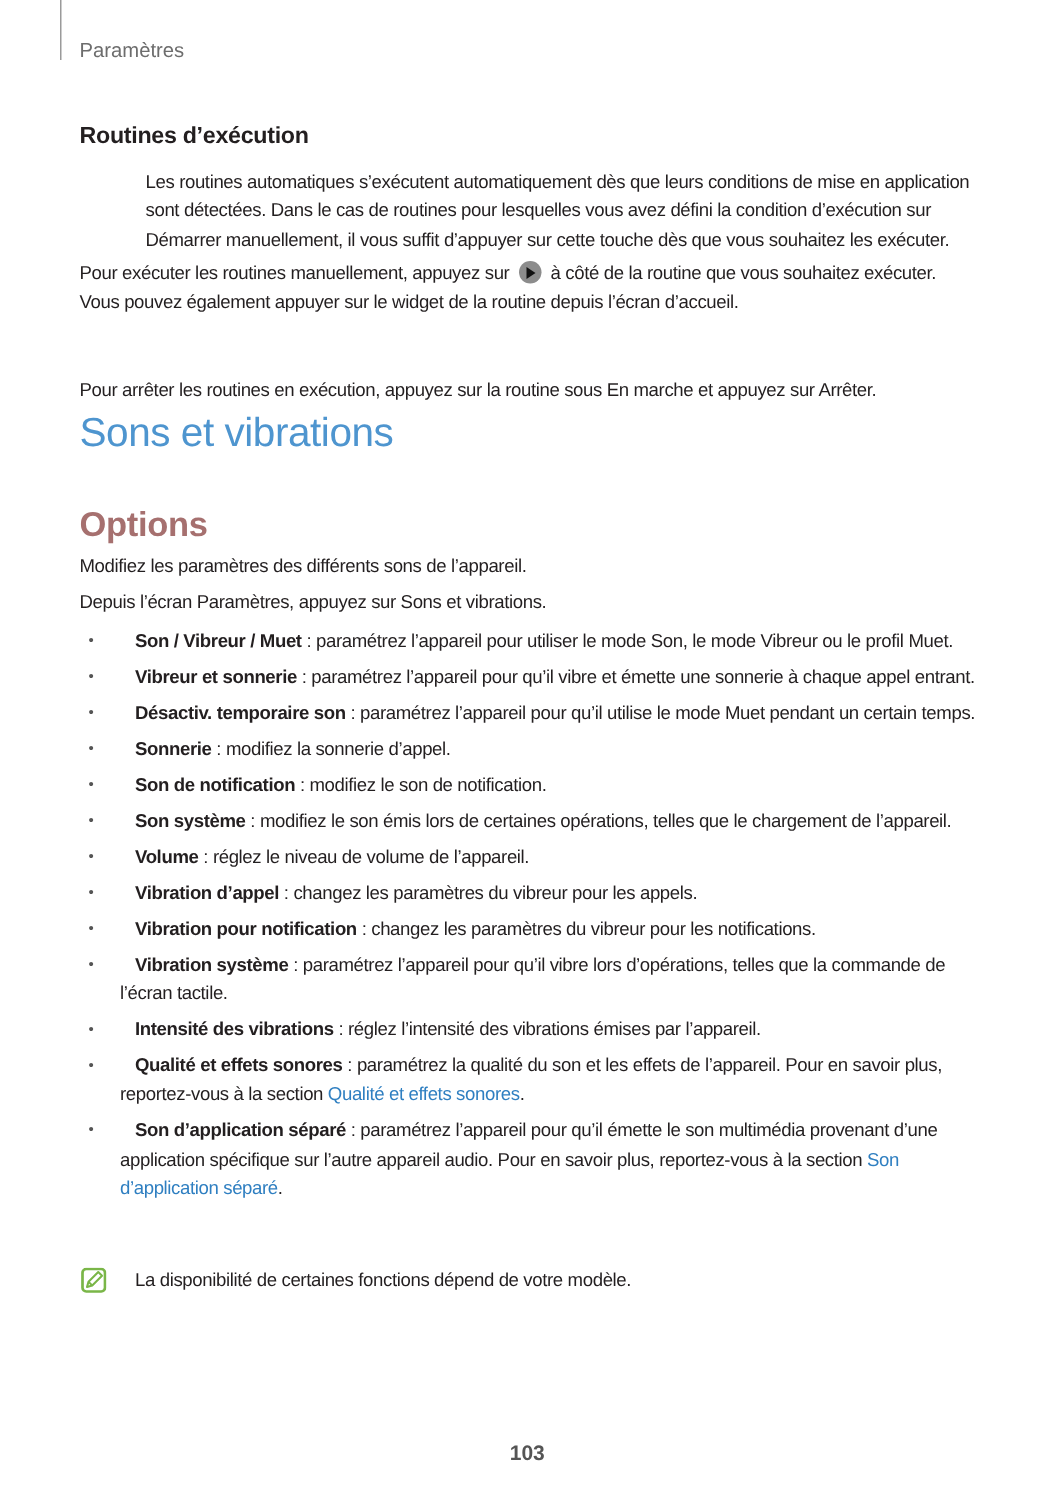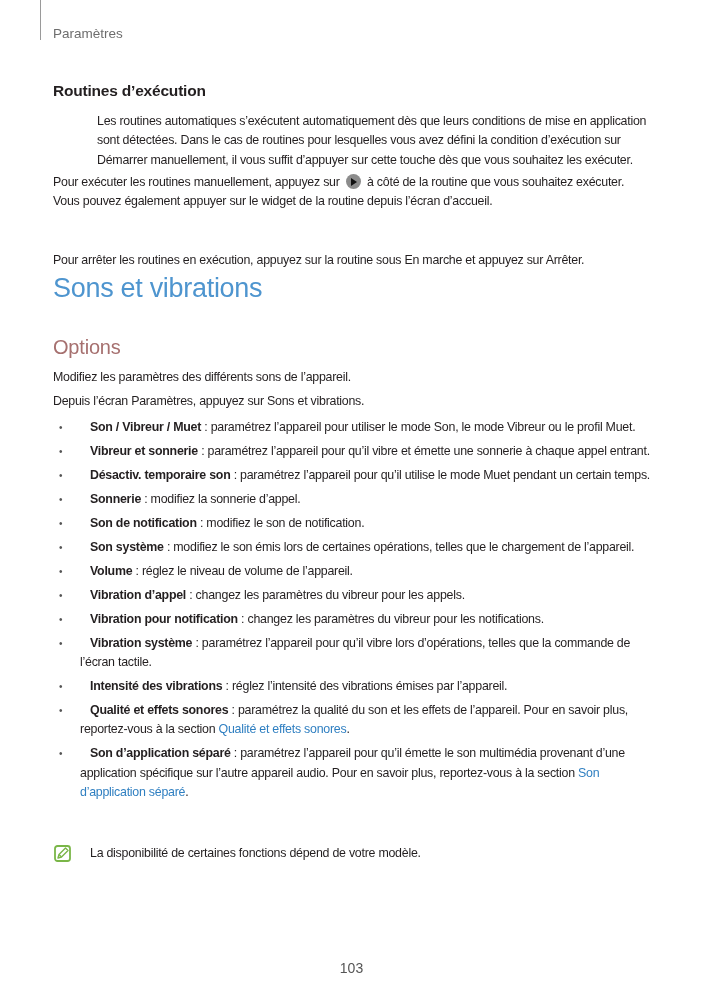--- a/index.html
+++ b/index.html
@@ -31,41 +31,41 @@
     }
     .play-icon::after {
       content: ""; position: absolute; left: 5.5px; top: 3.5px;
       border-left: 6px solid #111; border-top: 4px solid transparent; border-bottom: 4px solid transparent;
     }
     .h1 {
       position: absolute; left: 0; top: 273px; font-size: 27px; color: #4e95cf; font-weight: normal;
       letter-spacing: -0.3px;
     }
     .h2 {
-      position: absolute; left: 0; top: 336px; font-size: 20px; color: #a6706f; font-weight: normal;
+      position: absolute; left: 0; top: 336px; font-size: 23px; color: #a6706f; font-weight: bold;
       letter-spacing: -0.2px;
     }
     .bullets { position: absolute; left: 0; top: 418px; width: 610px; margin: 0; padding: 0; list-style: none; }
     .bullets li {
       position: relative; padding-left: 27px; font-size: 12.4px; line-height: 19.3px;
       color: #231f20; letter-spacing: -0.25px; margin-bottom: 4.7px;
     }
     .bullets li .dot {
       position: absolute; left: 6px; top: 0; color: #555; font-size: 10px;
     }
     .bullets li b { font-weight: bold; margin-left: 10px; }
     .link { color: #2f7fc1; }
     .note-icon {
       position: absolute; left: 1px; top: 845px; width: 17px; height: 17px;
     }
     .note-text {
       position: absolute; left: 37px; top: 846px; font-size: 12.4px; color: #231f20; letter-spacing: -0.25px;
     }
     .page-number {
-      position: absolute; left: 0; width: 703px; top: 960px; text-align: center; font-size: 14px; color: #555;
+      position: absolute; left: 0; width: 703px; top: 960px; text-align: center; font-size: 14px; color: #555; font-weight: bold;
     }
   </style>
 </head>
 <body>
 
 <div class="header-rule"></div>
 <div class="running-header">Paramètres</div>
 
 <div class="content">
   <div class="h3">Routines d’exécution</div>

